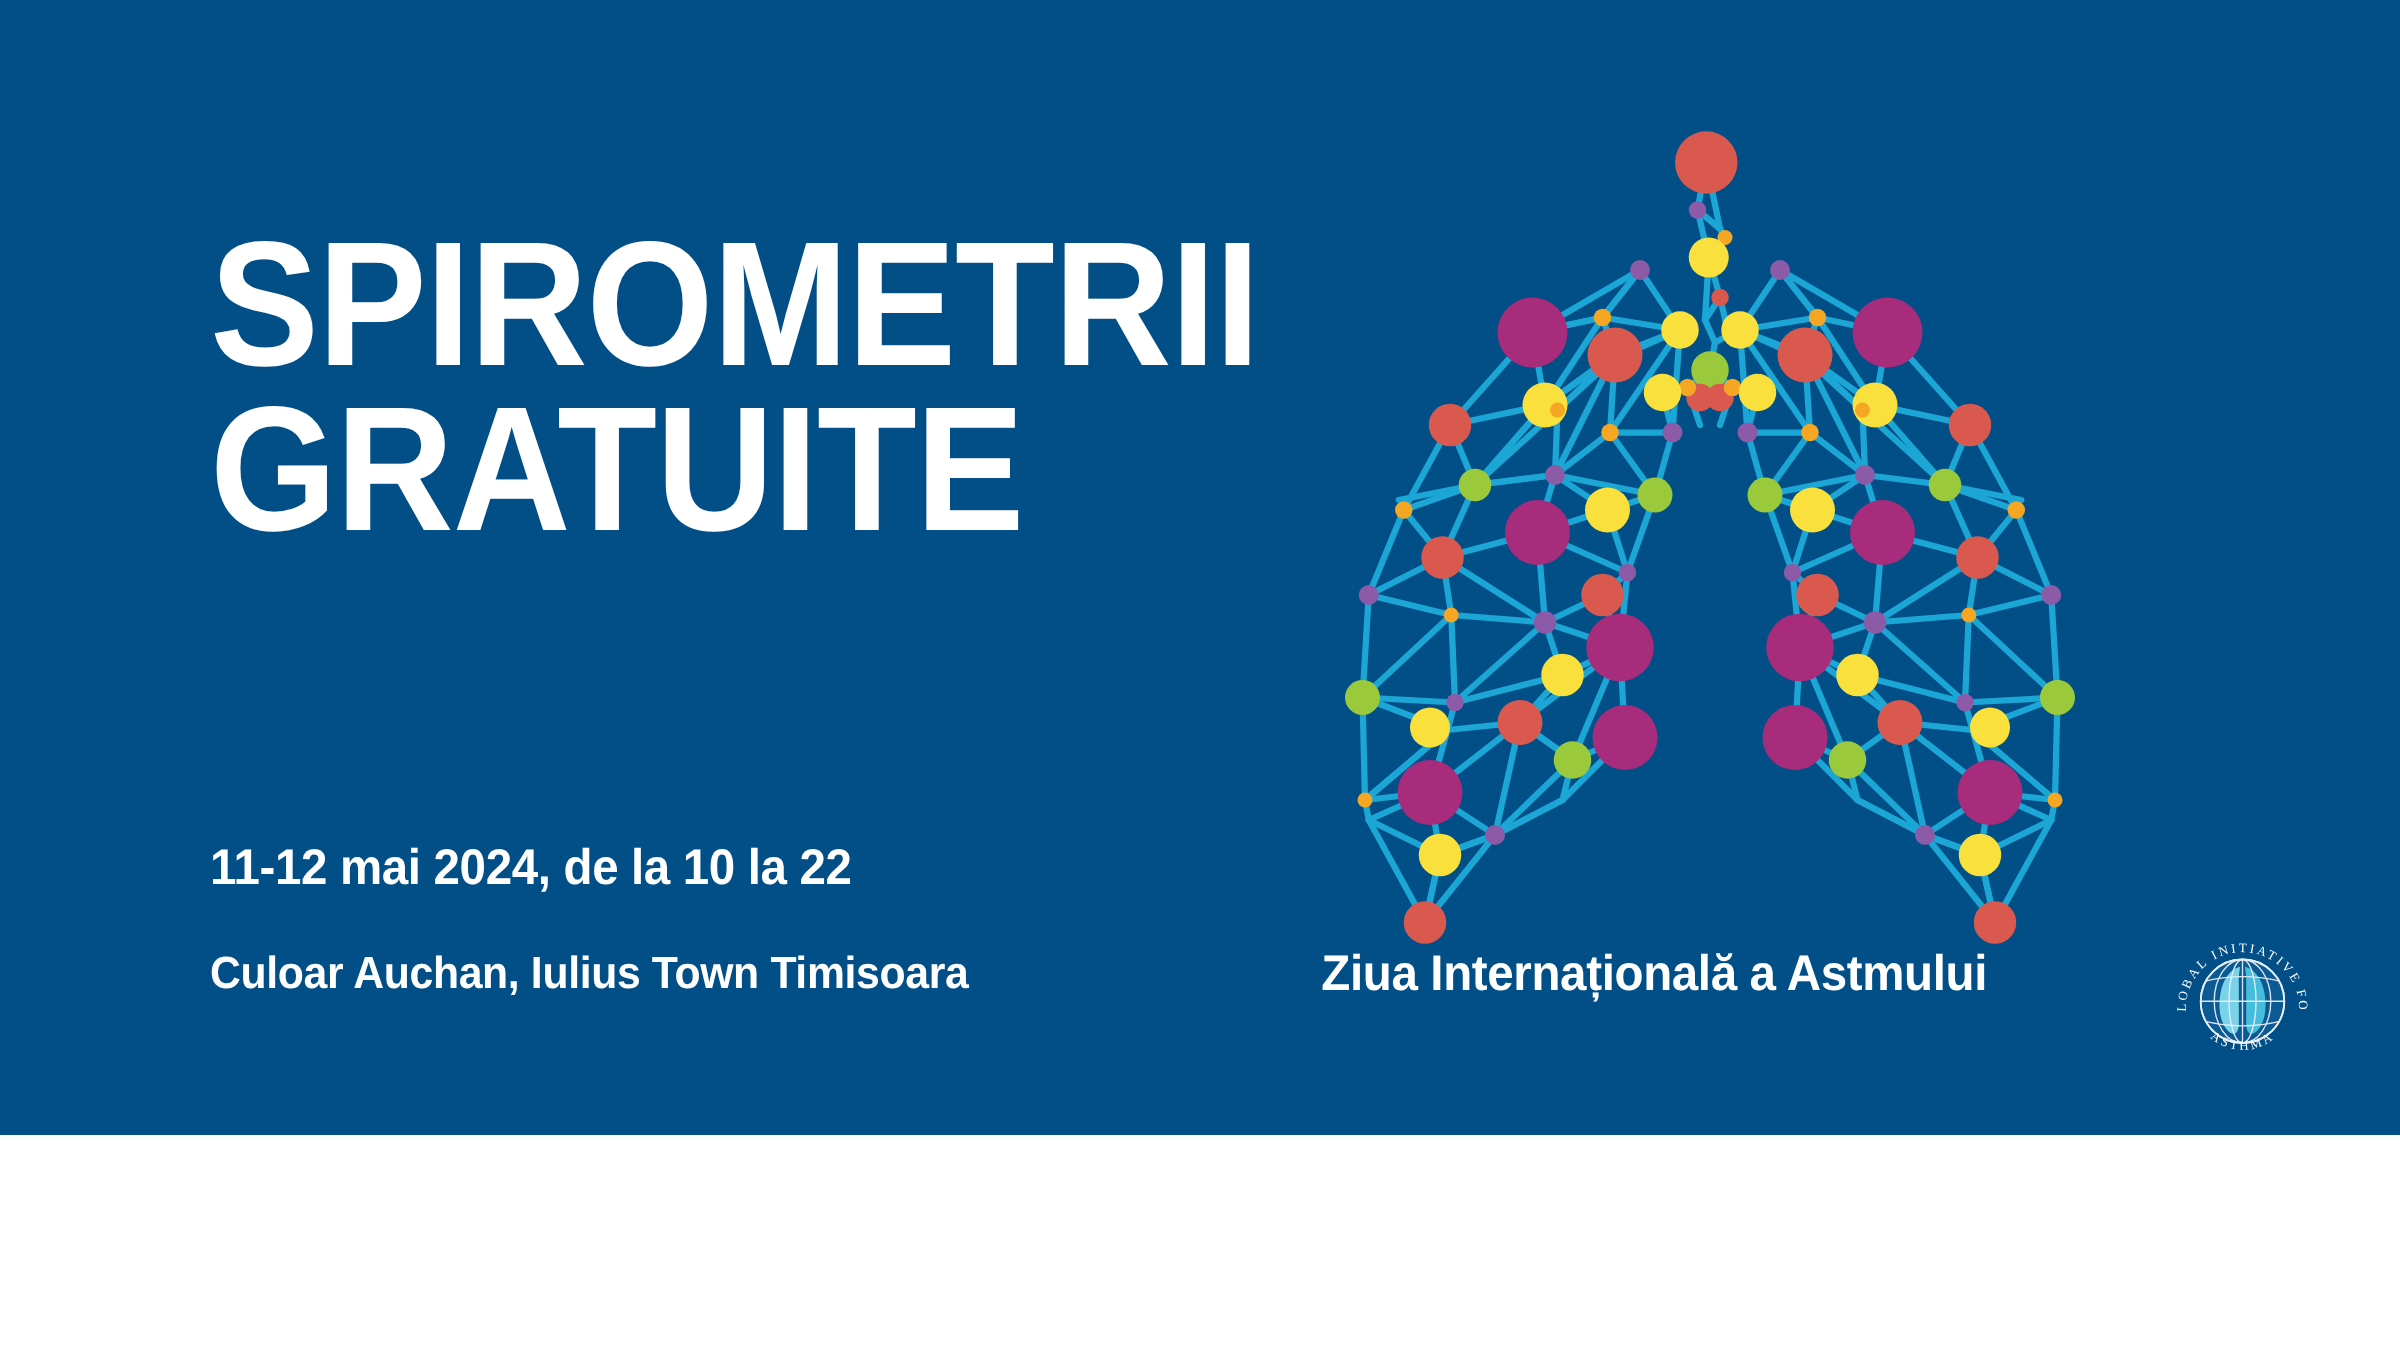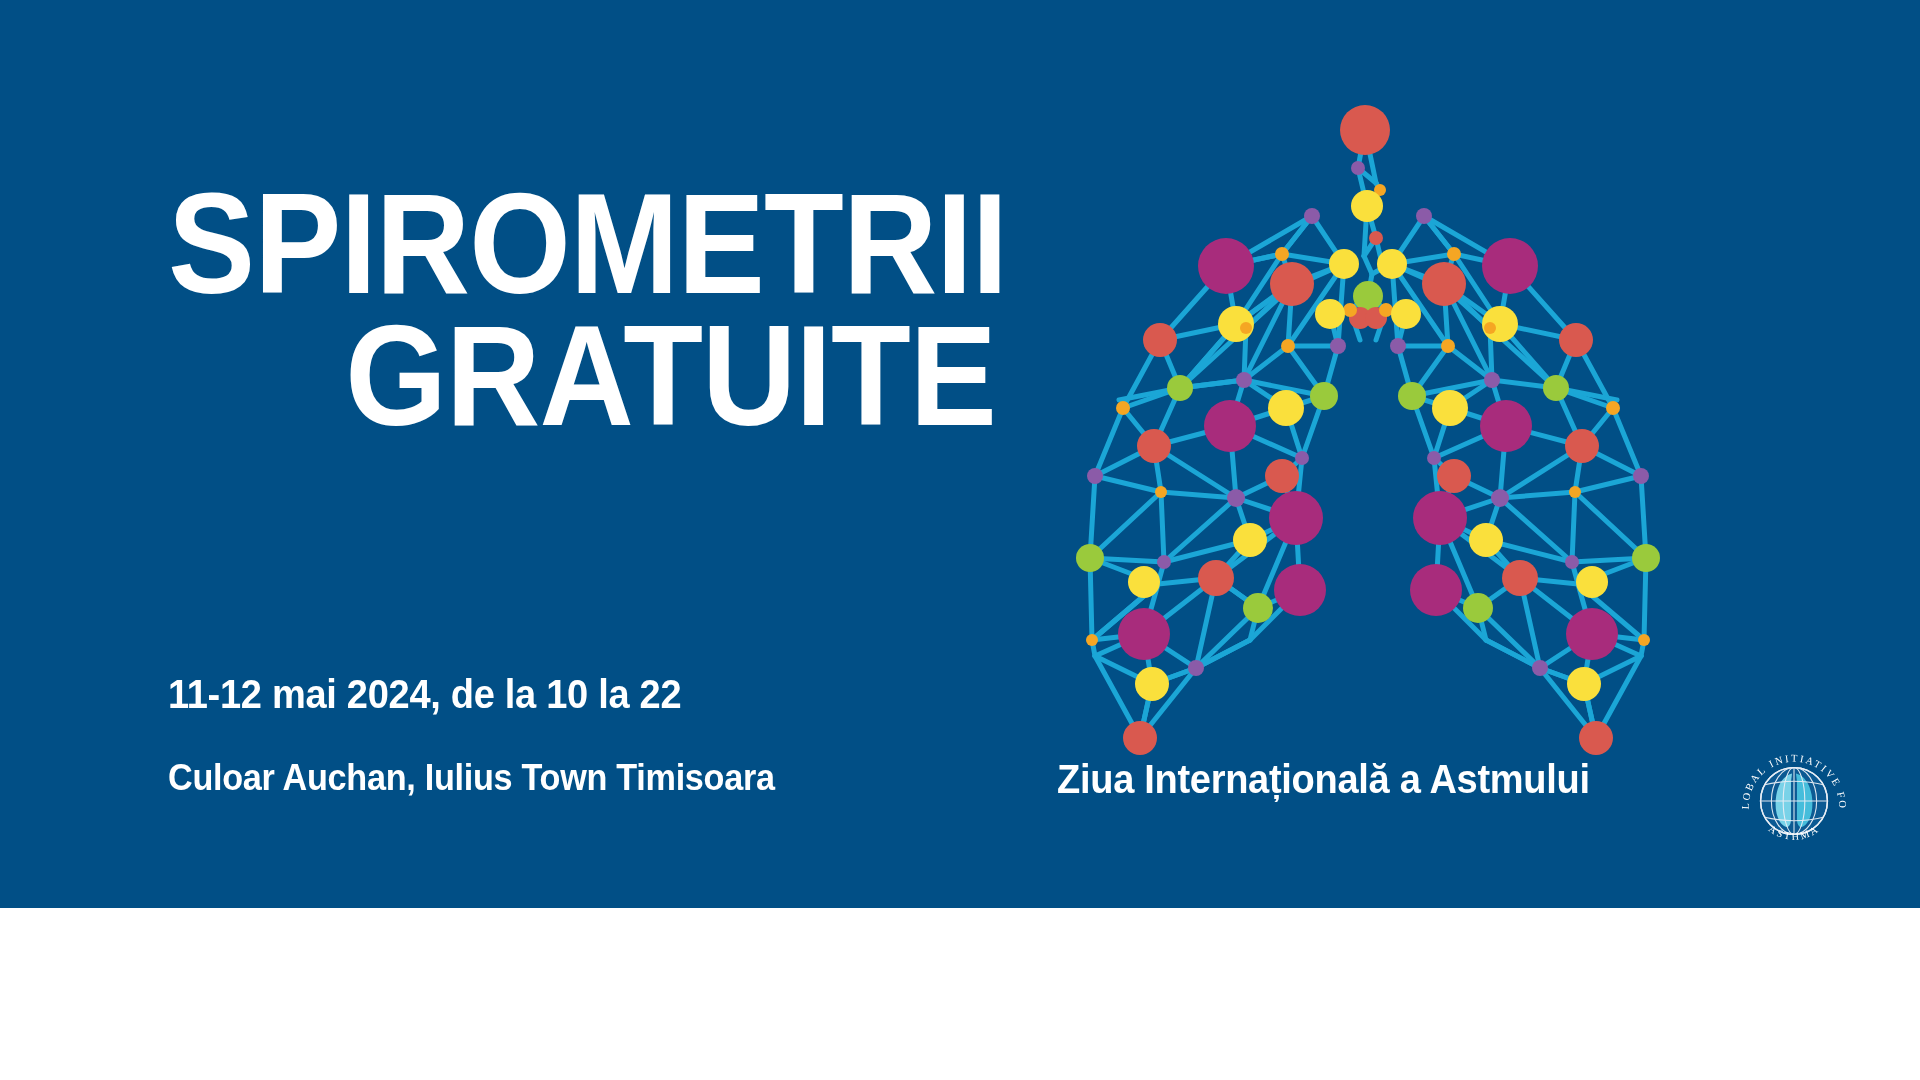--- a/index.html
+++ b/index.html
@@ -1,21 +1,21 @@
 <!DOCTYPE html>
 <html><head>
 <meta charset="utf-8">
 <style>
   html,body{margin:0;padding:0;}
   body{
     width:1920px;height:1080px;overflow:hidden;
     font-family:"Liberation Sans", sans-serif;
     background:#ffffff;
   }
-  .poster{position:relative;width:1920px;height:1080px;text-align:right;}
+  .poster{position:relative;width:1920px;height:1080px;}
 
   .stage{
     position:absolute;left:0;top:0;width:1920px;height:908px;
     background:#014F86;
   }
   .footer{
     position:absolute;left:0;top:908px;width:1920px;height:172px;
     background:#ffffff;
   }
 

